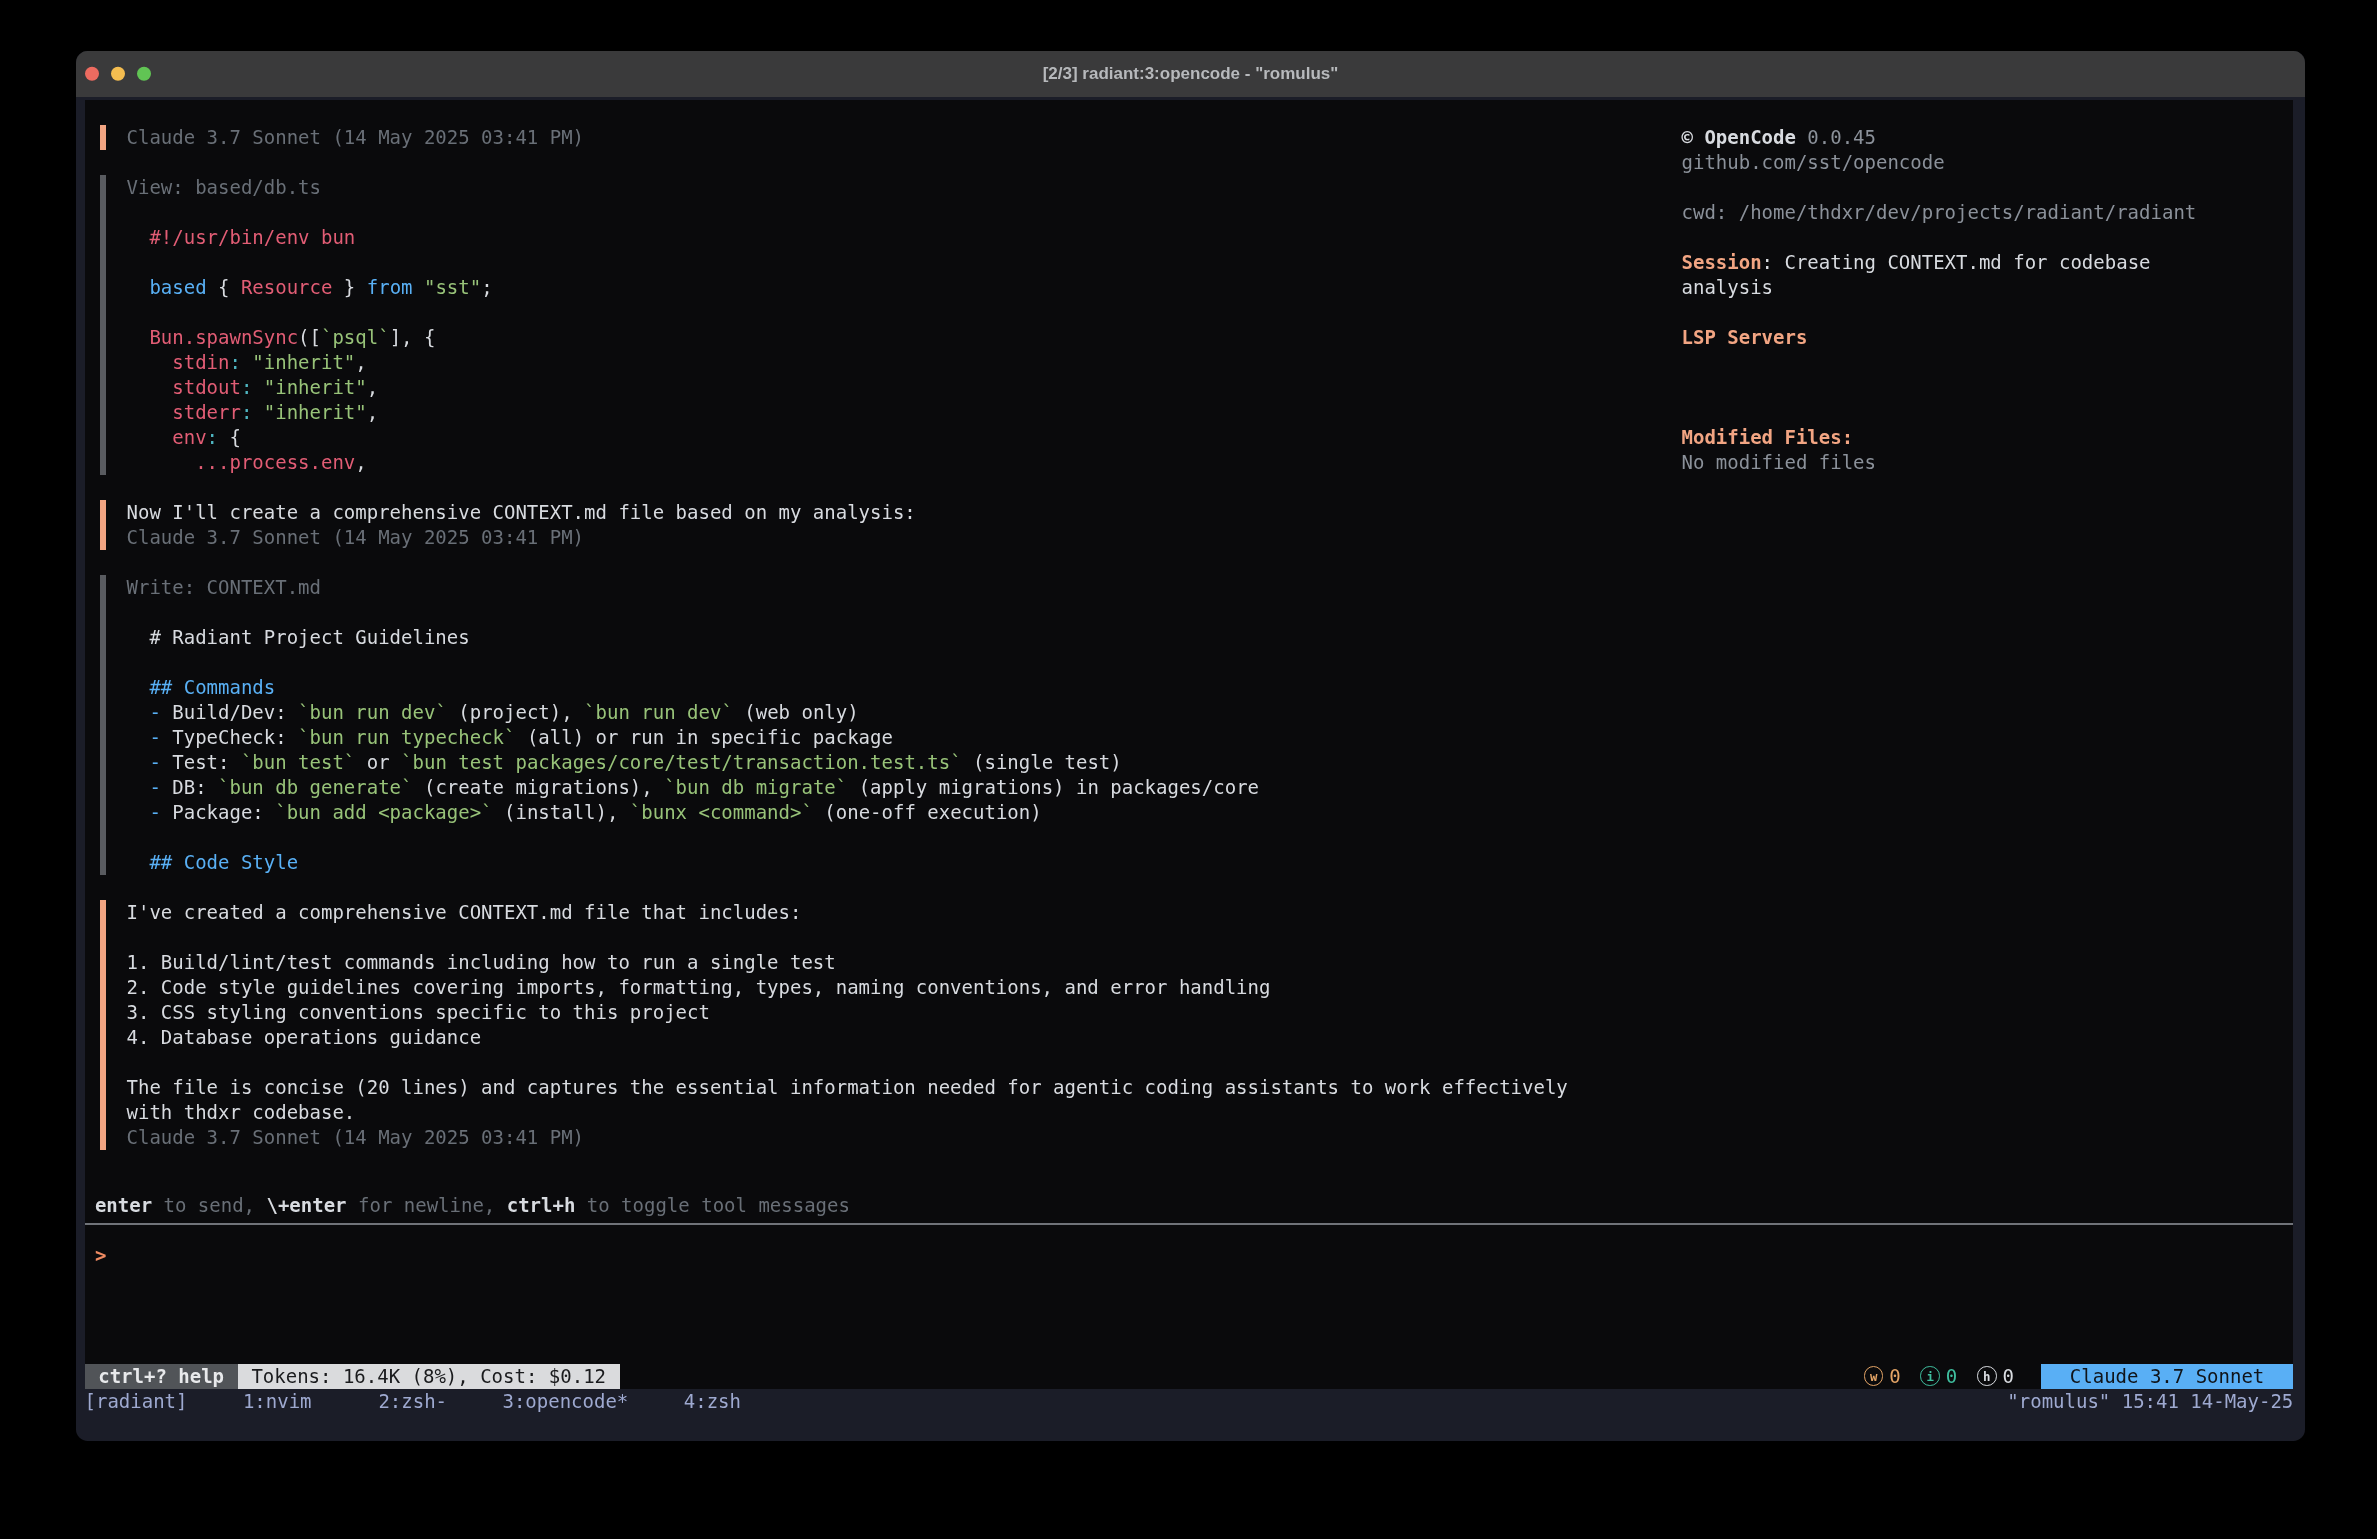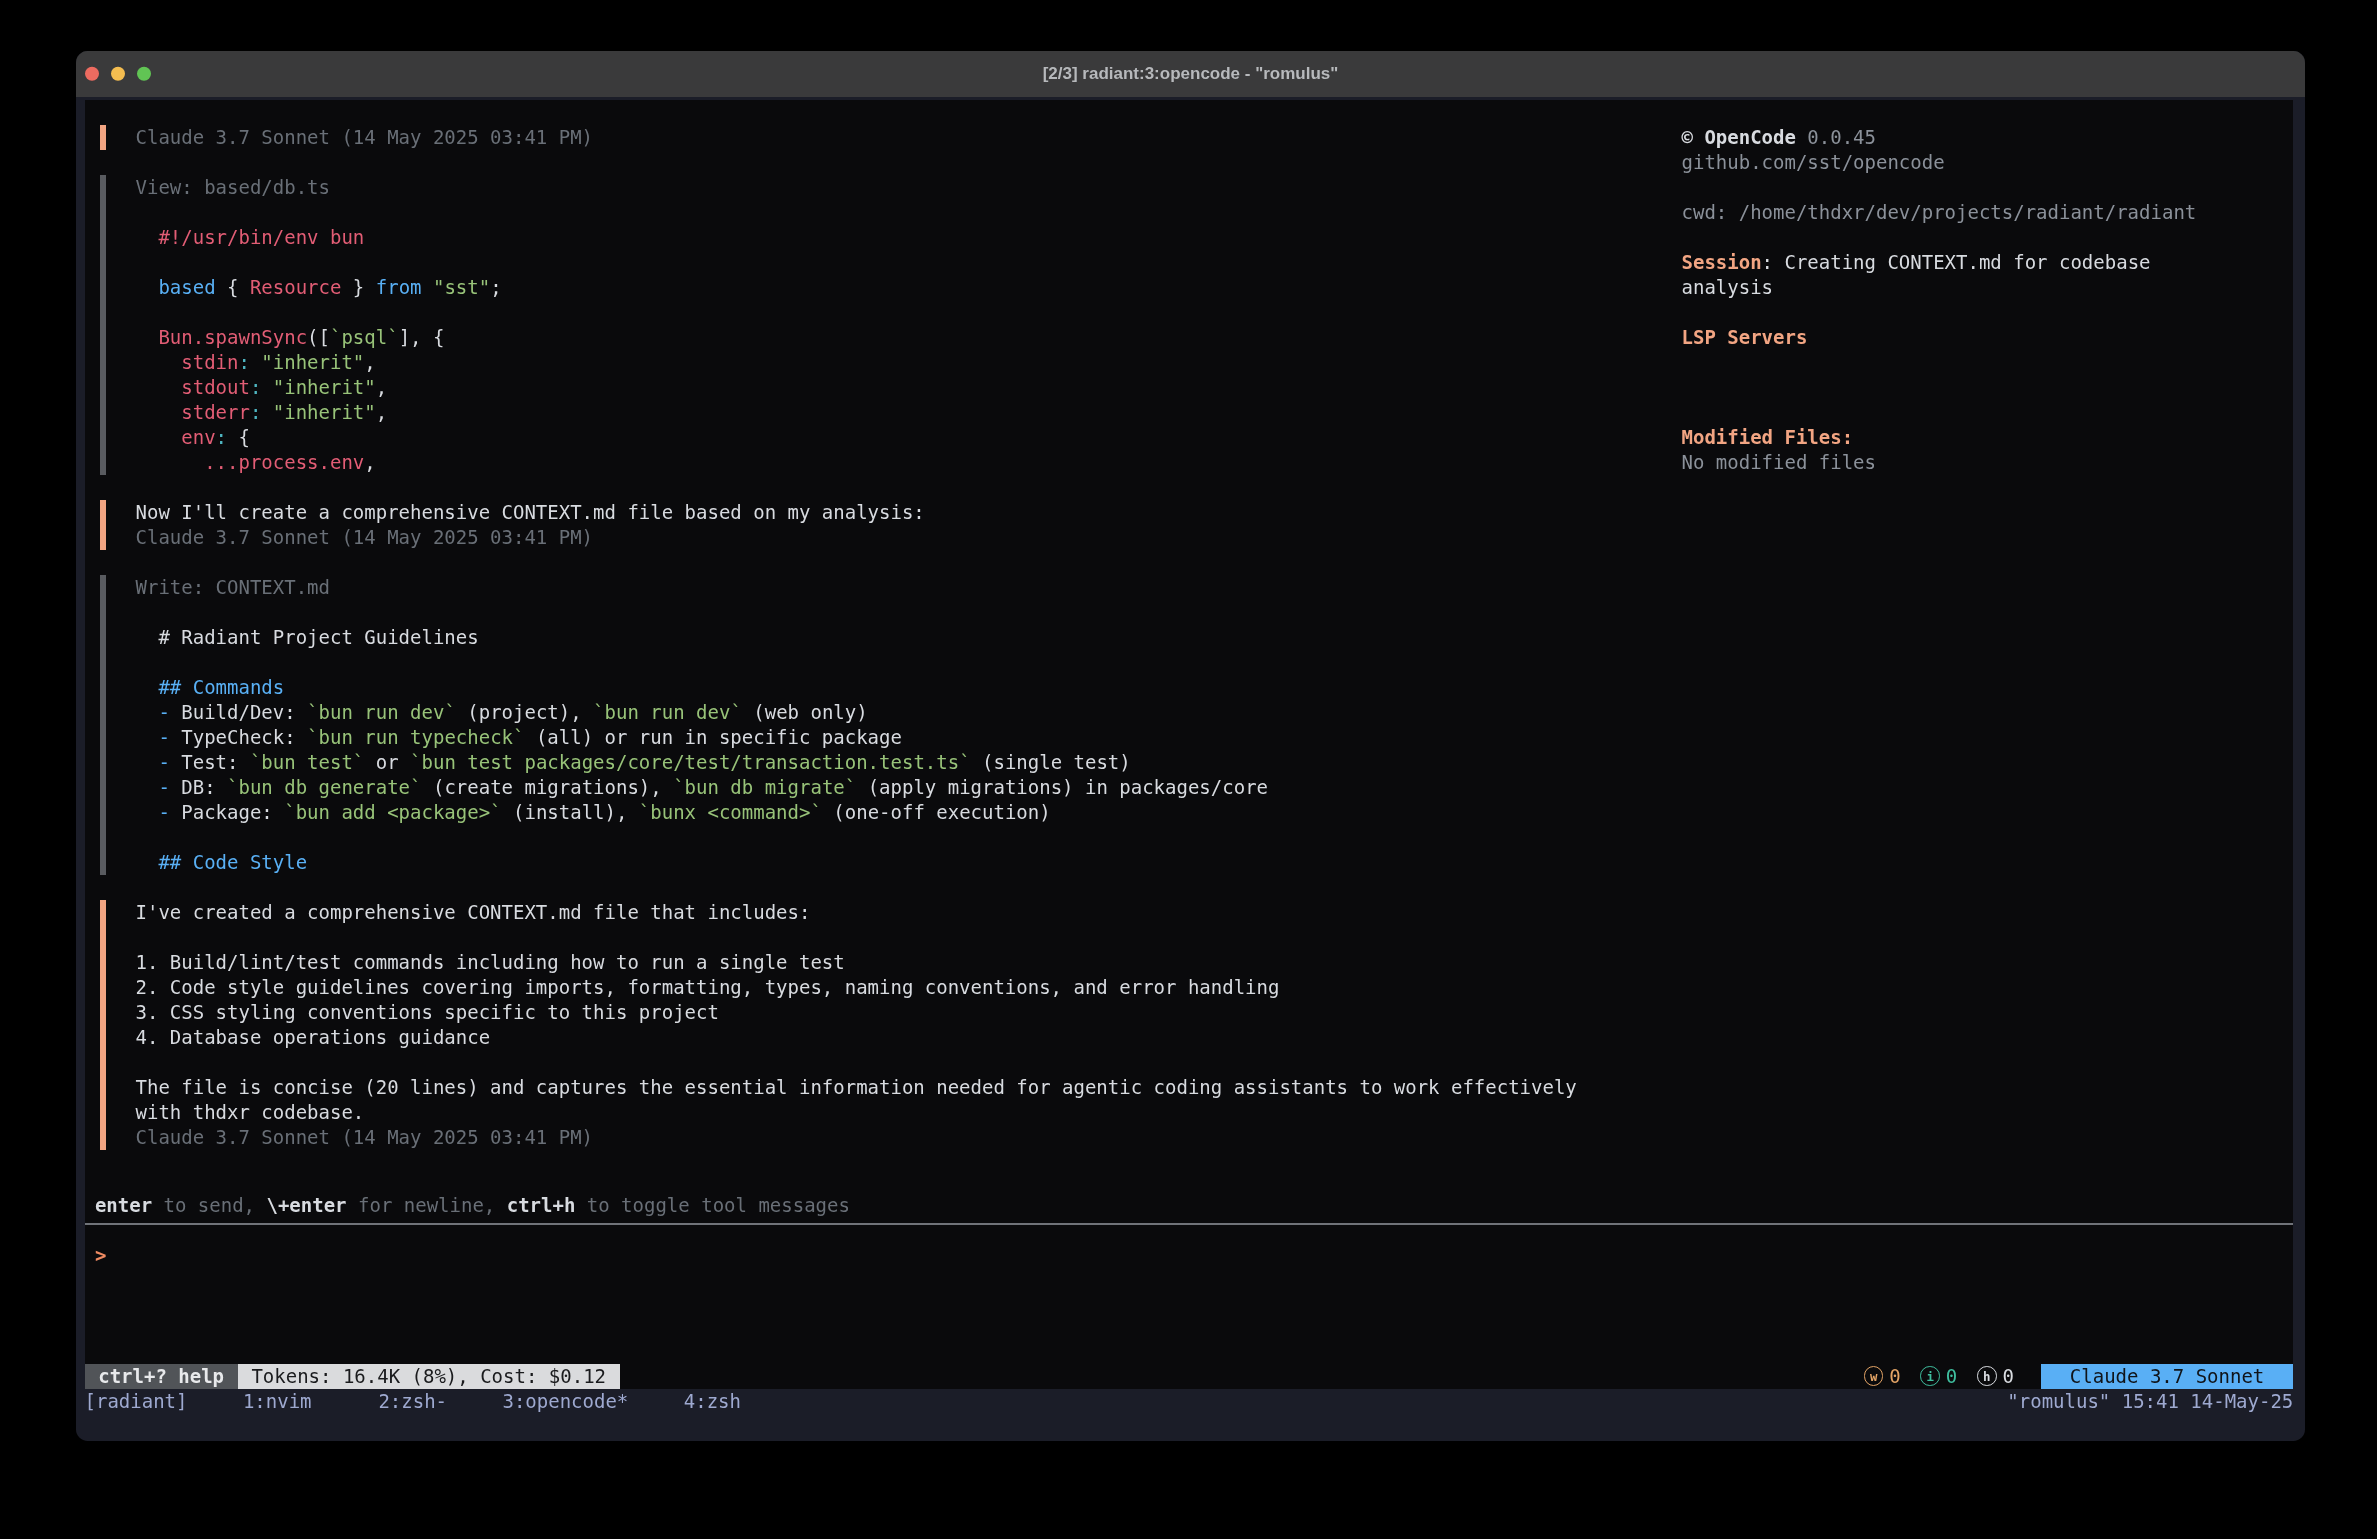--- a/index.html
+++ b/index.html
@@ -30,21 +30,21 @@
   .c-fgBold { color:var(--fg); font-weight:bold; }
   .c-muted { color:var(--muted); }
   .c-gray { color:var(--gray); }
   .c-blue { color:var(--blue); }
   .c-pink { color:var(--pink);text-align:right; }
   .c-green { color:var(--green); }
   .c-cyan { color:var(--cyan); }
   .c-peachBold { color:var(--peach); font-weight:bold; }
 
   .chat { position:absolute; left:15px; top:25px; width:1559px; }
-  .block { padding-left:30px; margin-bottom:25px; border-left:6.5px solid transparent; }
+  .block { padding-left:21px; margin-bottom:25px; border-left:6.5px solid transparent; }
   .bar-peach { border-left-color:var(--peach); }
   .bar-gray { border-left-color:var(--barGray); }
 
   .sidebar { position:absolute; left:1597px; top:25px; width:617px; }
 
   .hint { position:absolute; left:10.4px; top:1093px; }
   .divider { position:absolute; left:0; right:0; top:1123px; height:2px; background:var(--divider); }
   .prompt-line { position:absolute; left:10.4px; top:1143px; display:flex; }
   .prompt-caret { color:var(--prompt); font-weight:bold; }
   .prompt-input { display:inline-block; min-width:783px; height:25px; outline:none; }

